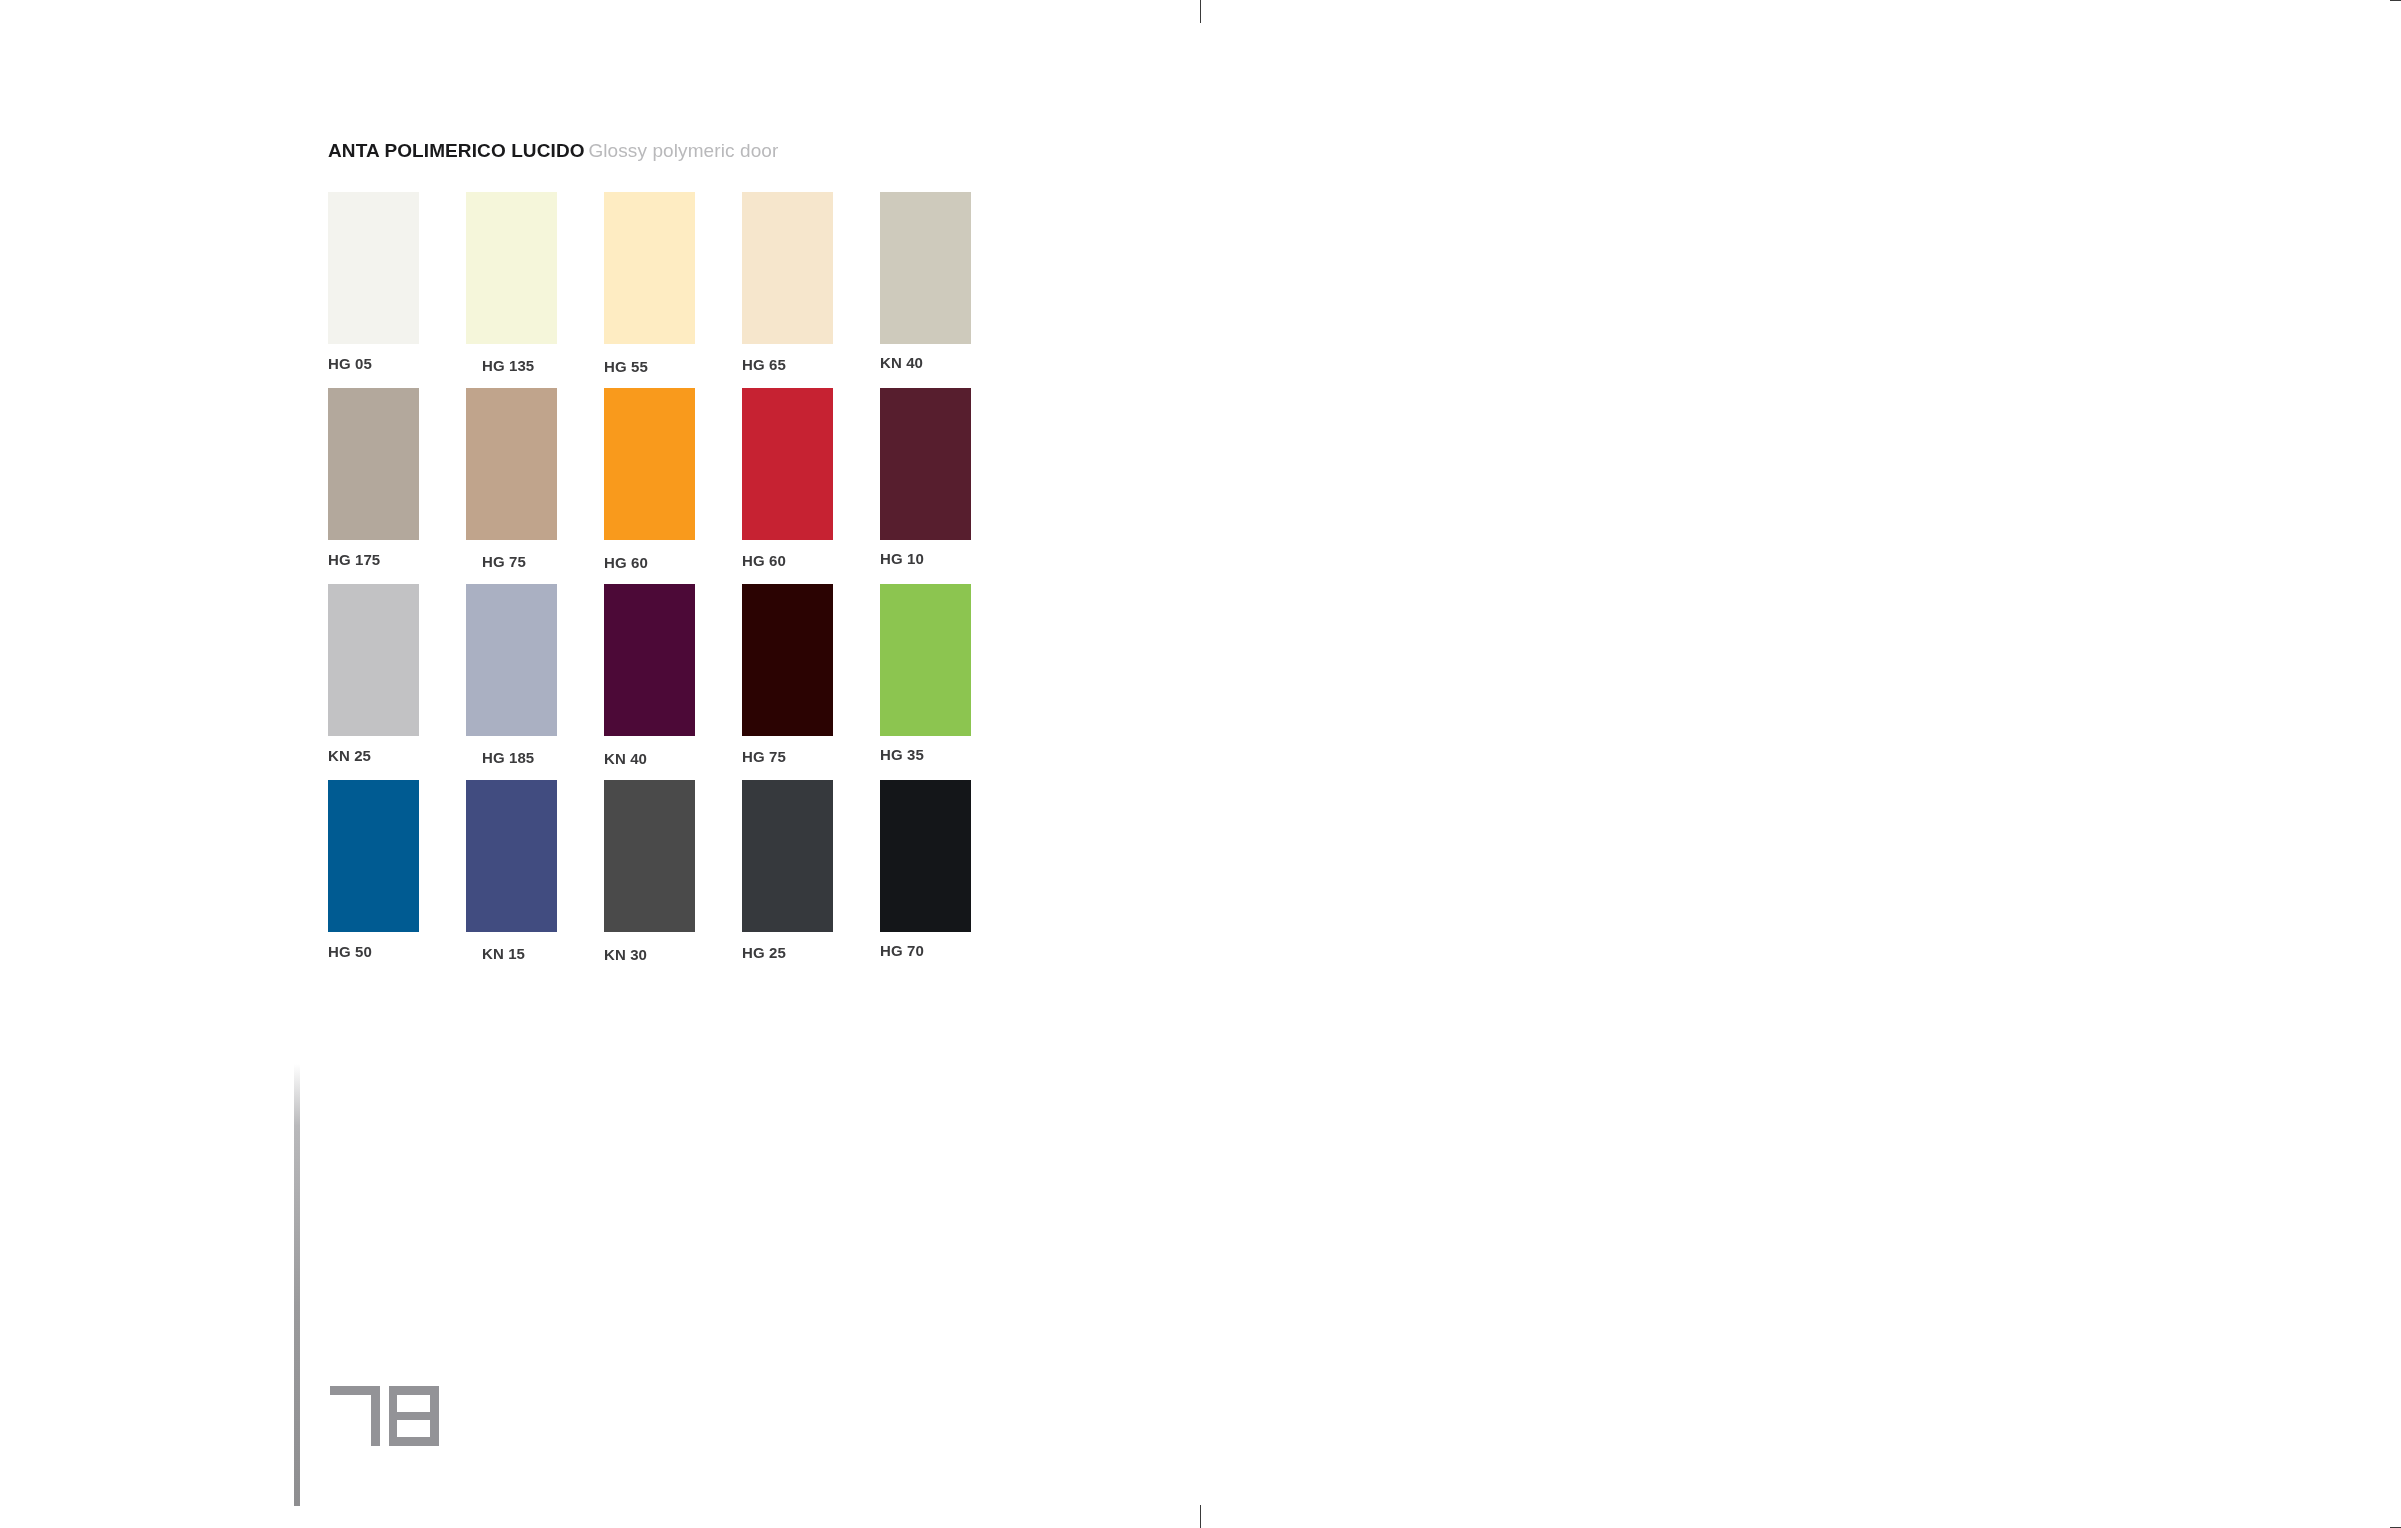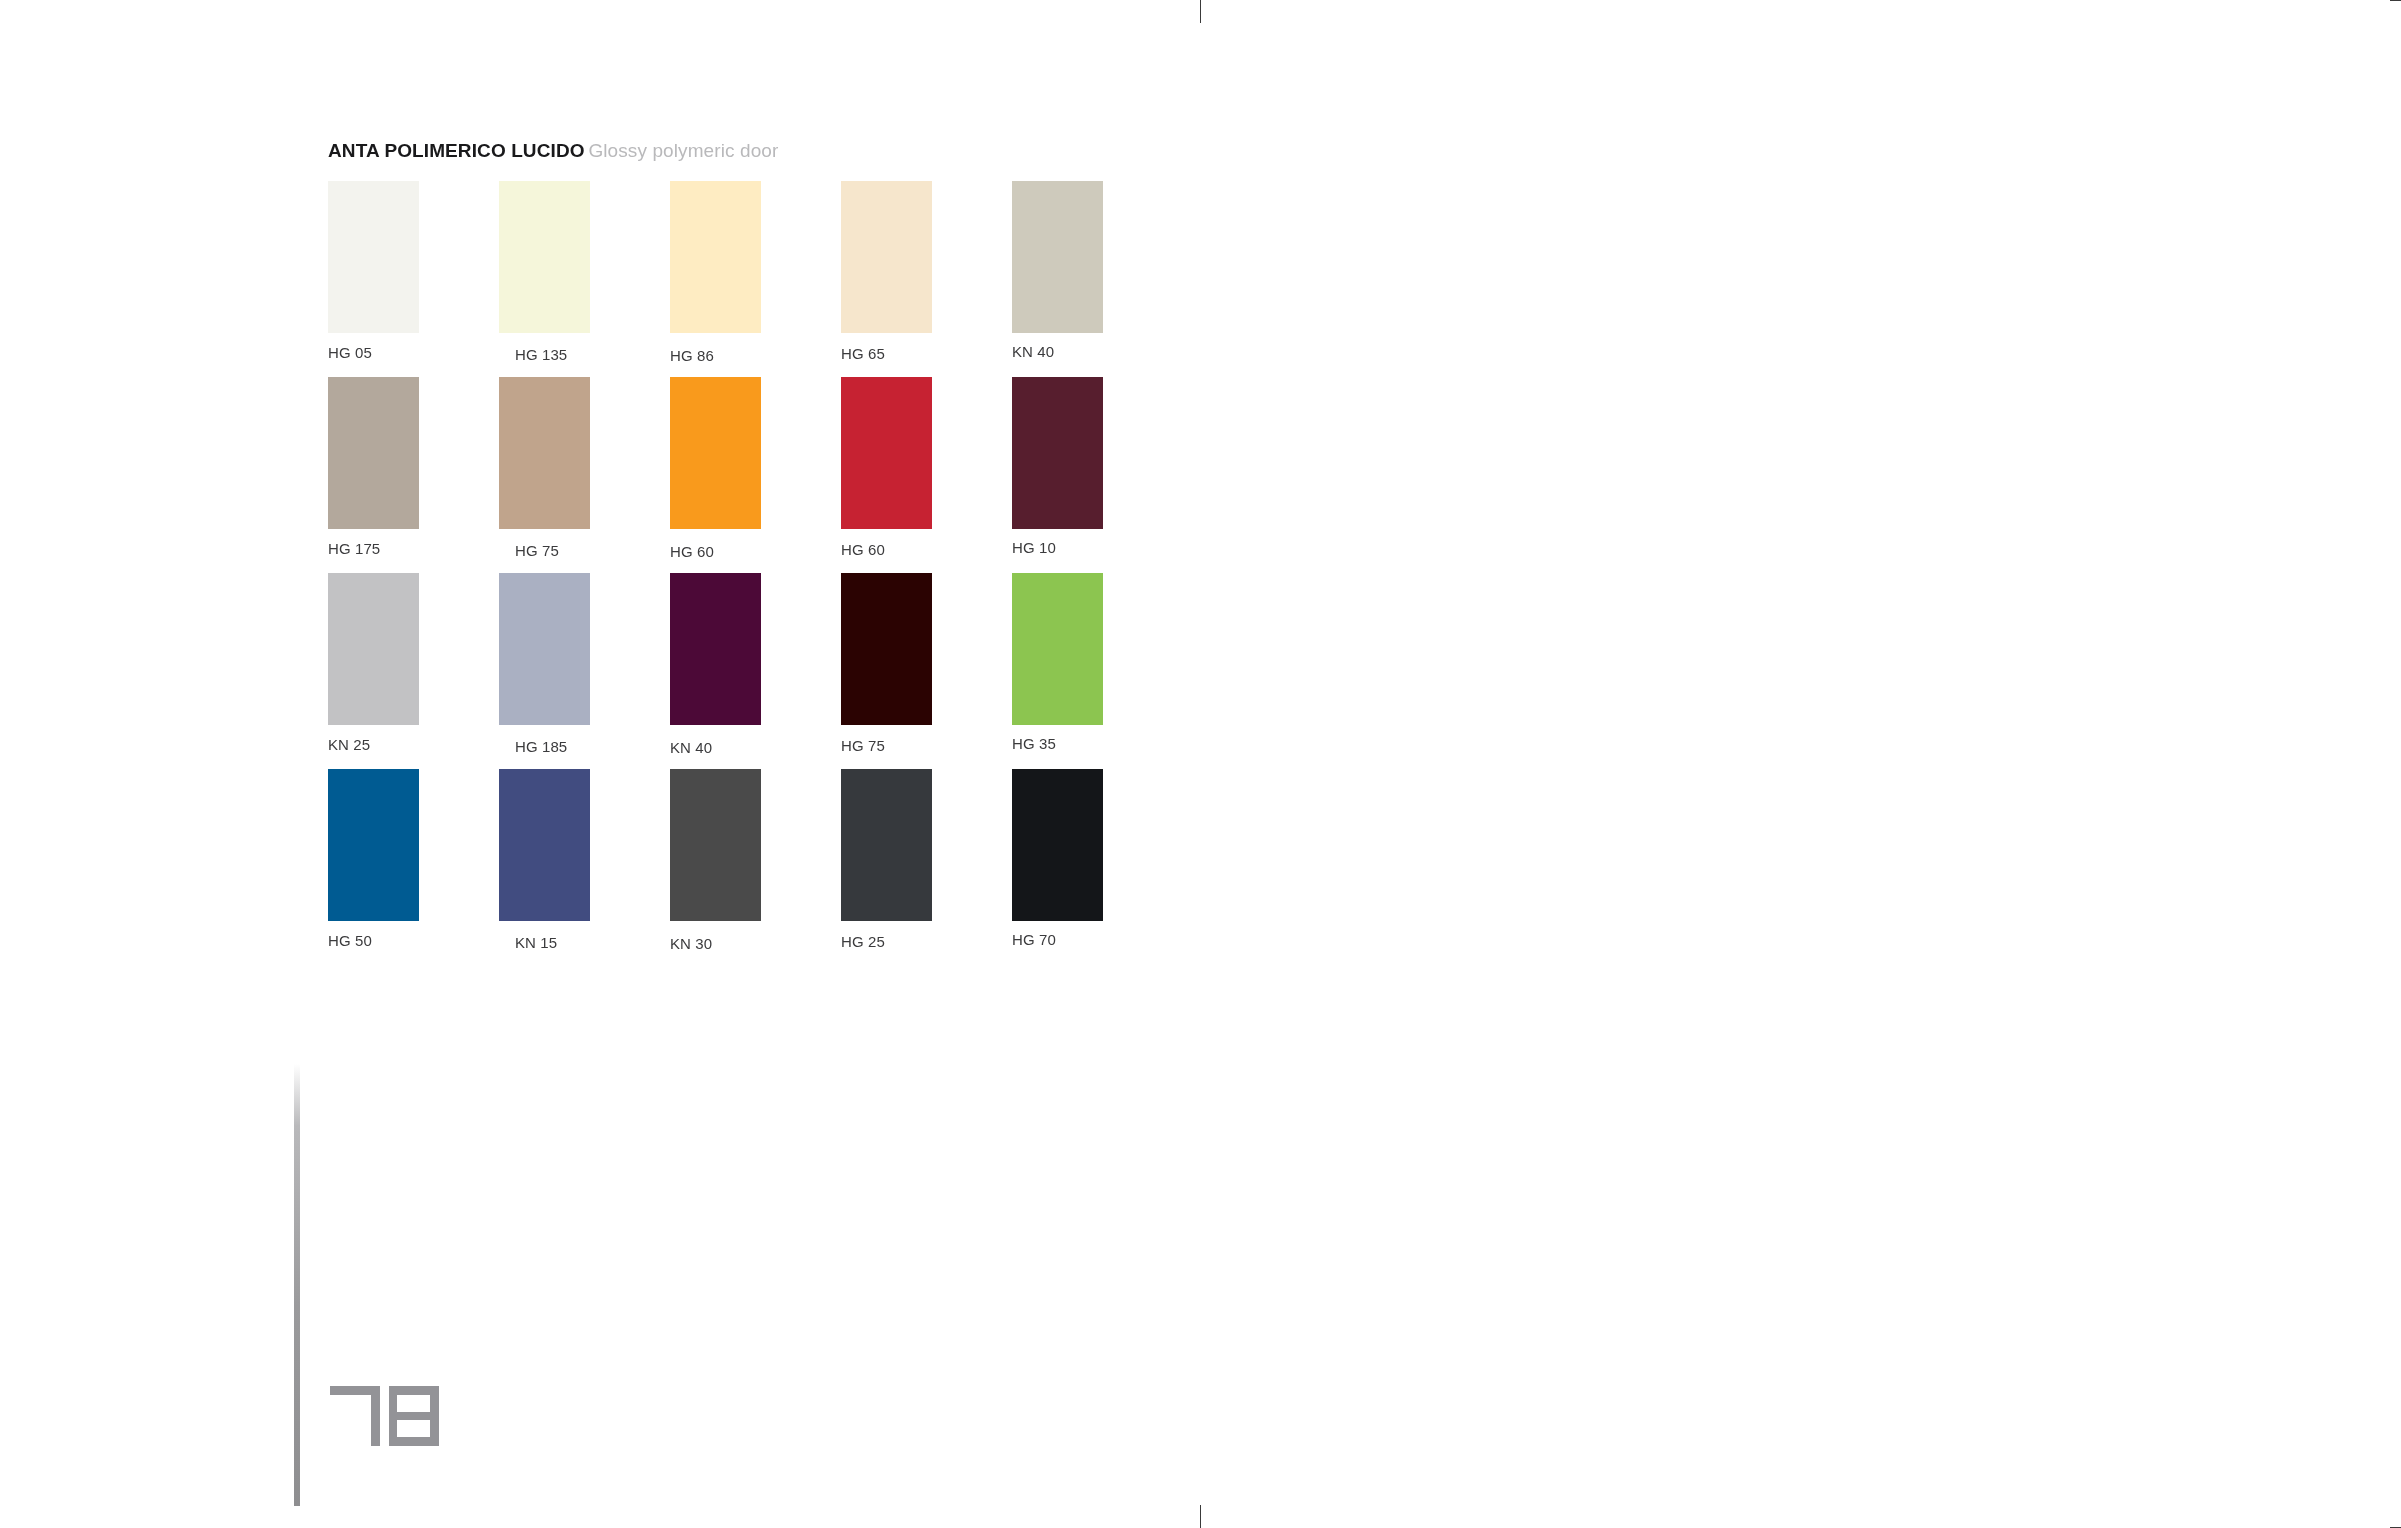--- a/index.html
+++ b/index.html
@@ -77,24 +77,25 @@
     margin-left: 3.8px;
   }
 
   
   .grid {
     position: absolute;
     display: grid;
   }
   .grid-left {
     left: 328px;
-    top: 181px;
+    top: 192px;
     grid-template-columns: repeat(5, 91px);
     grid-auto-rows: 196px;
-    column-gap: 80px;
+    column-gap: 47px;
+    font-weight: bold;
   }
 
   .swatch-cell {
     position: relative;
     width: 91px;
   }
   .swatch-chip {
     width: 91px;
     height: 152px;
     display: block;
@@ -173,21 +174,21 @@
         <div class="swatch-cell stag-0">
           <span class="swatch-chip" style="background: rgb(243, 243, 238);"></span>
           <span class="swatch-label">HG 05</span>
         </div>
         <div class="swatch-cell stag-1">
           <span class="swatch-chip" style="background: rgb(245, 246, 218);"></span>
           <span class="swatch-label">HG 135</span>
         </div>
         <div class="swatch-cell stag-2">
           <span class="swatch-chip" style="background: rgb(254, 236, 194);"></span>
-          <span class="swatch-label">HG 86</span>
+          <span class="swatch-label">HG 55</span>
         </div>
         <div class="swatch-cell stag-3">
           <span class="swatch-chip" style="background: rgb(246, 230, 204);"></span>
           <span class="swatch-label">HG 65</span>
         </div>
         <div class="swatch-cell stag-4">
           <span class="swatch-chip" style="background: rgb(206, 202, 188);"></span>
           <span class="swatch-label">KN 40</span>
         </div>
         <div class="swatch-cell stag-0">

